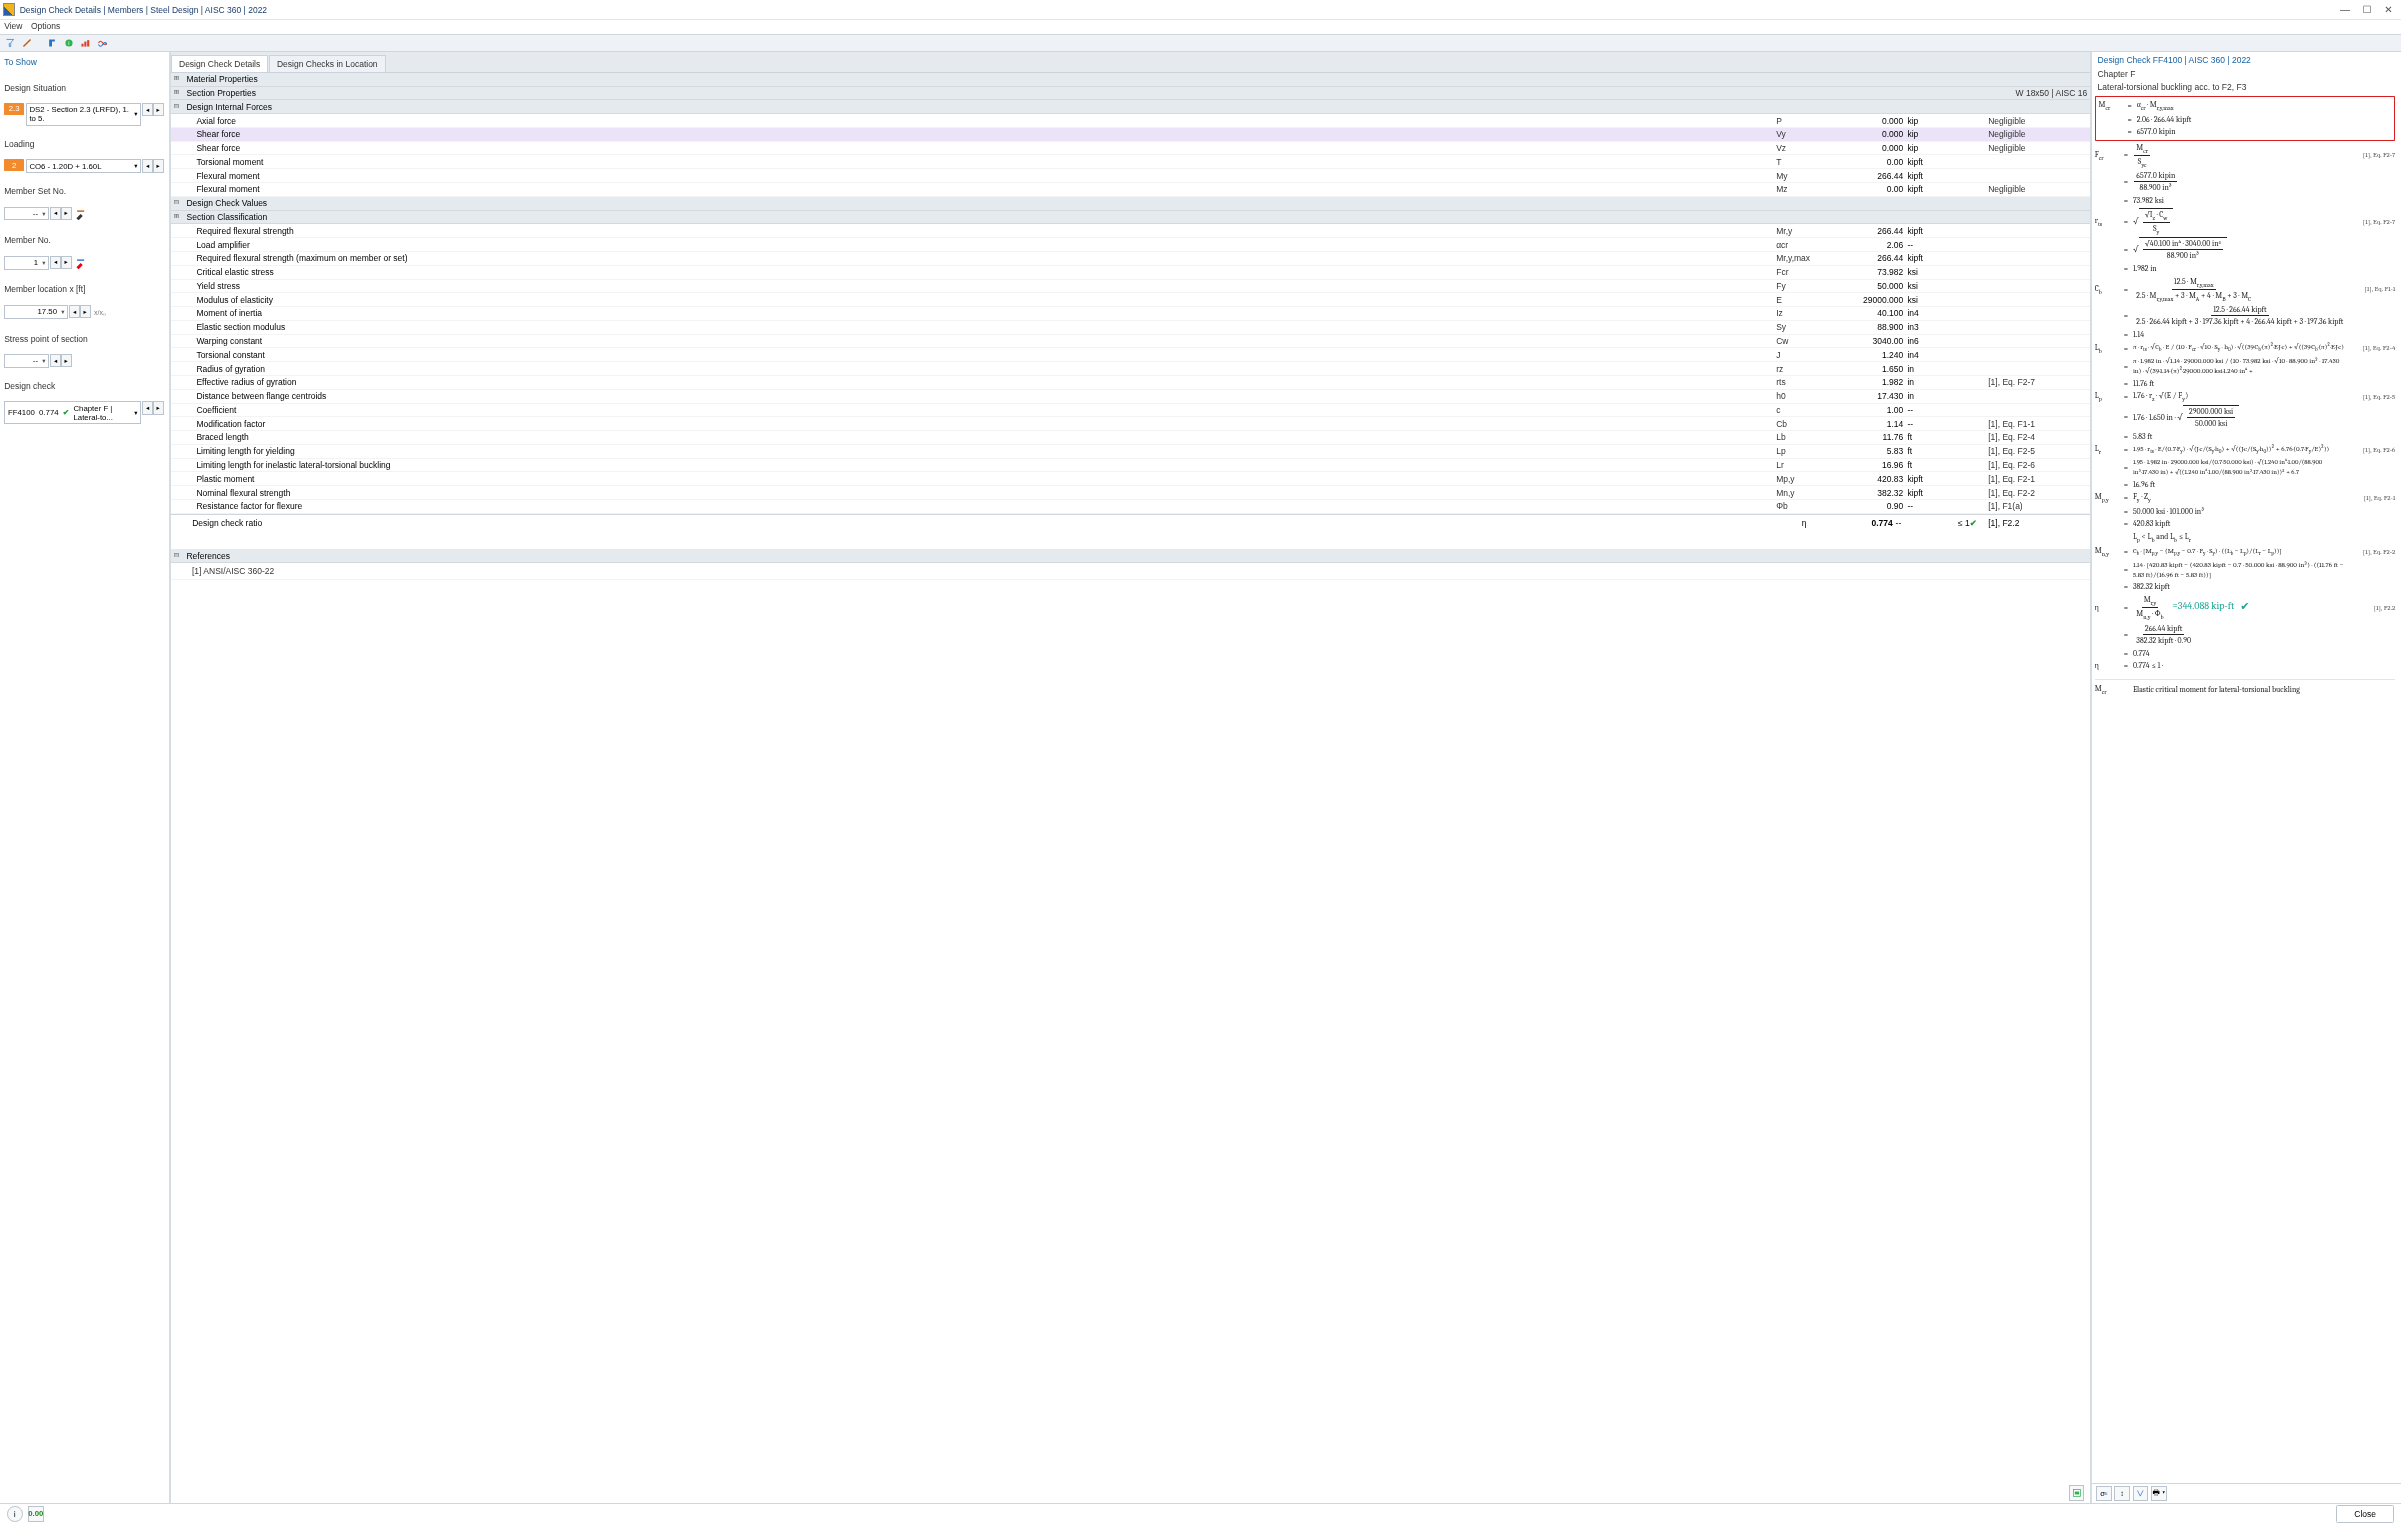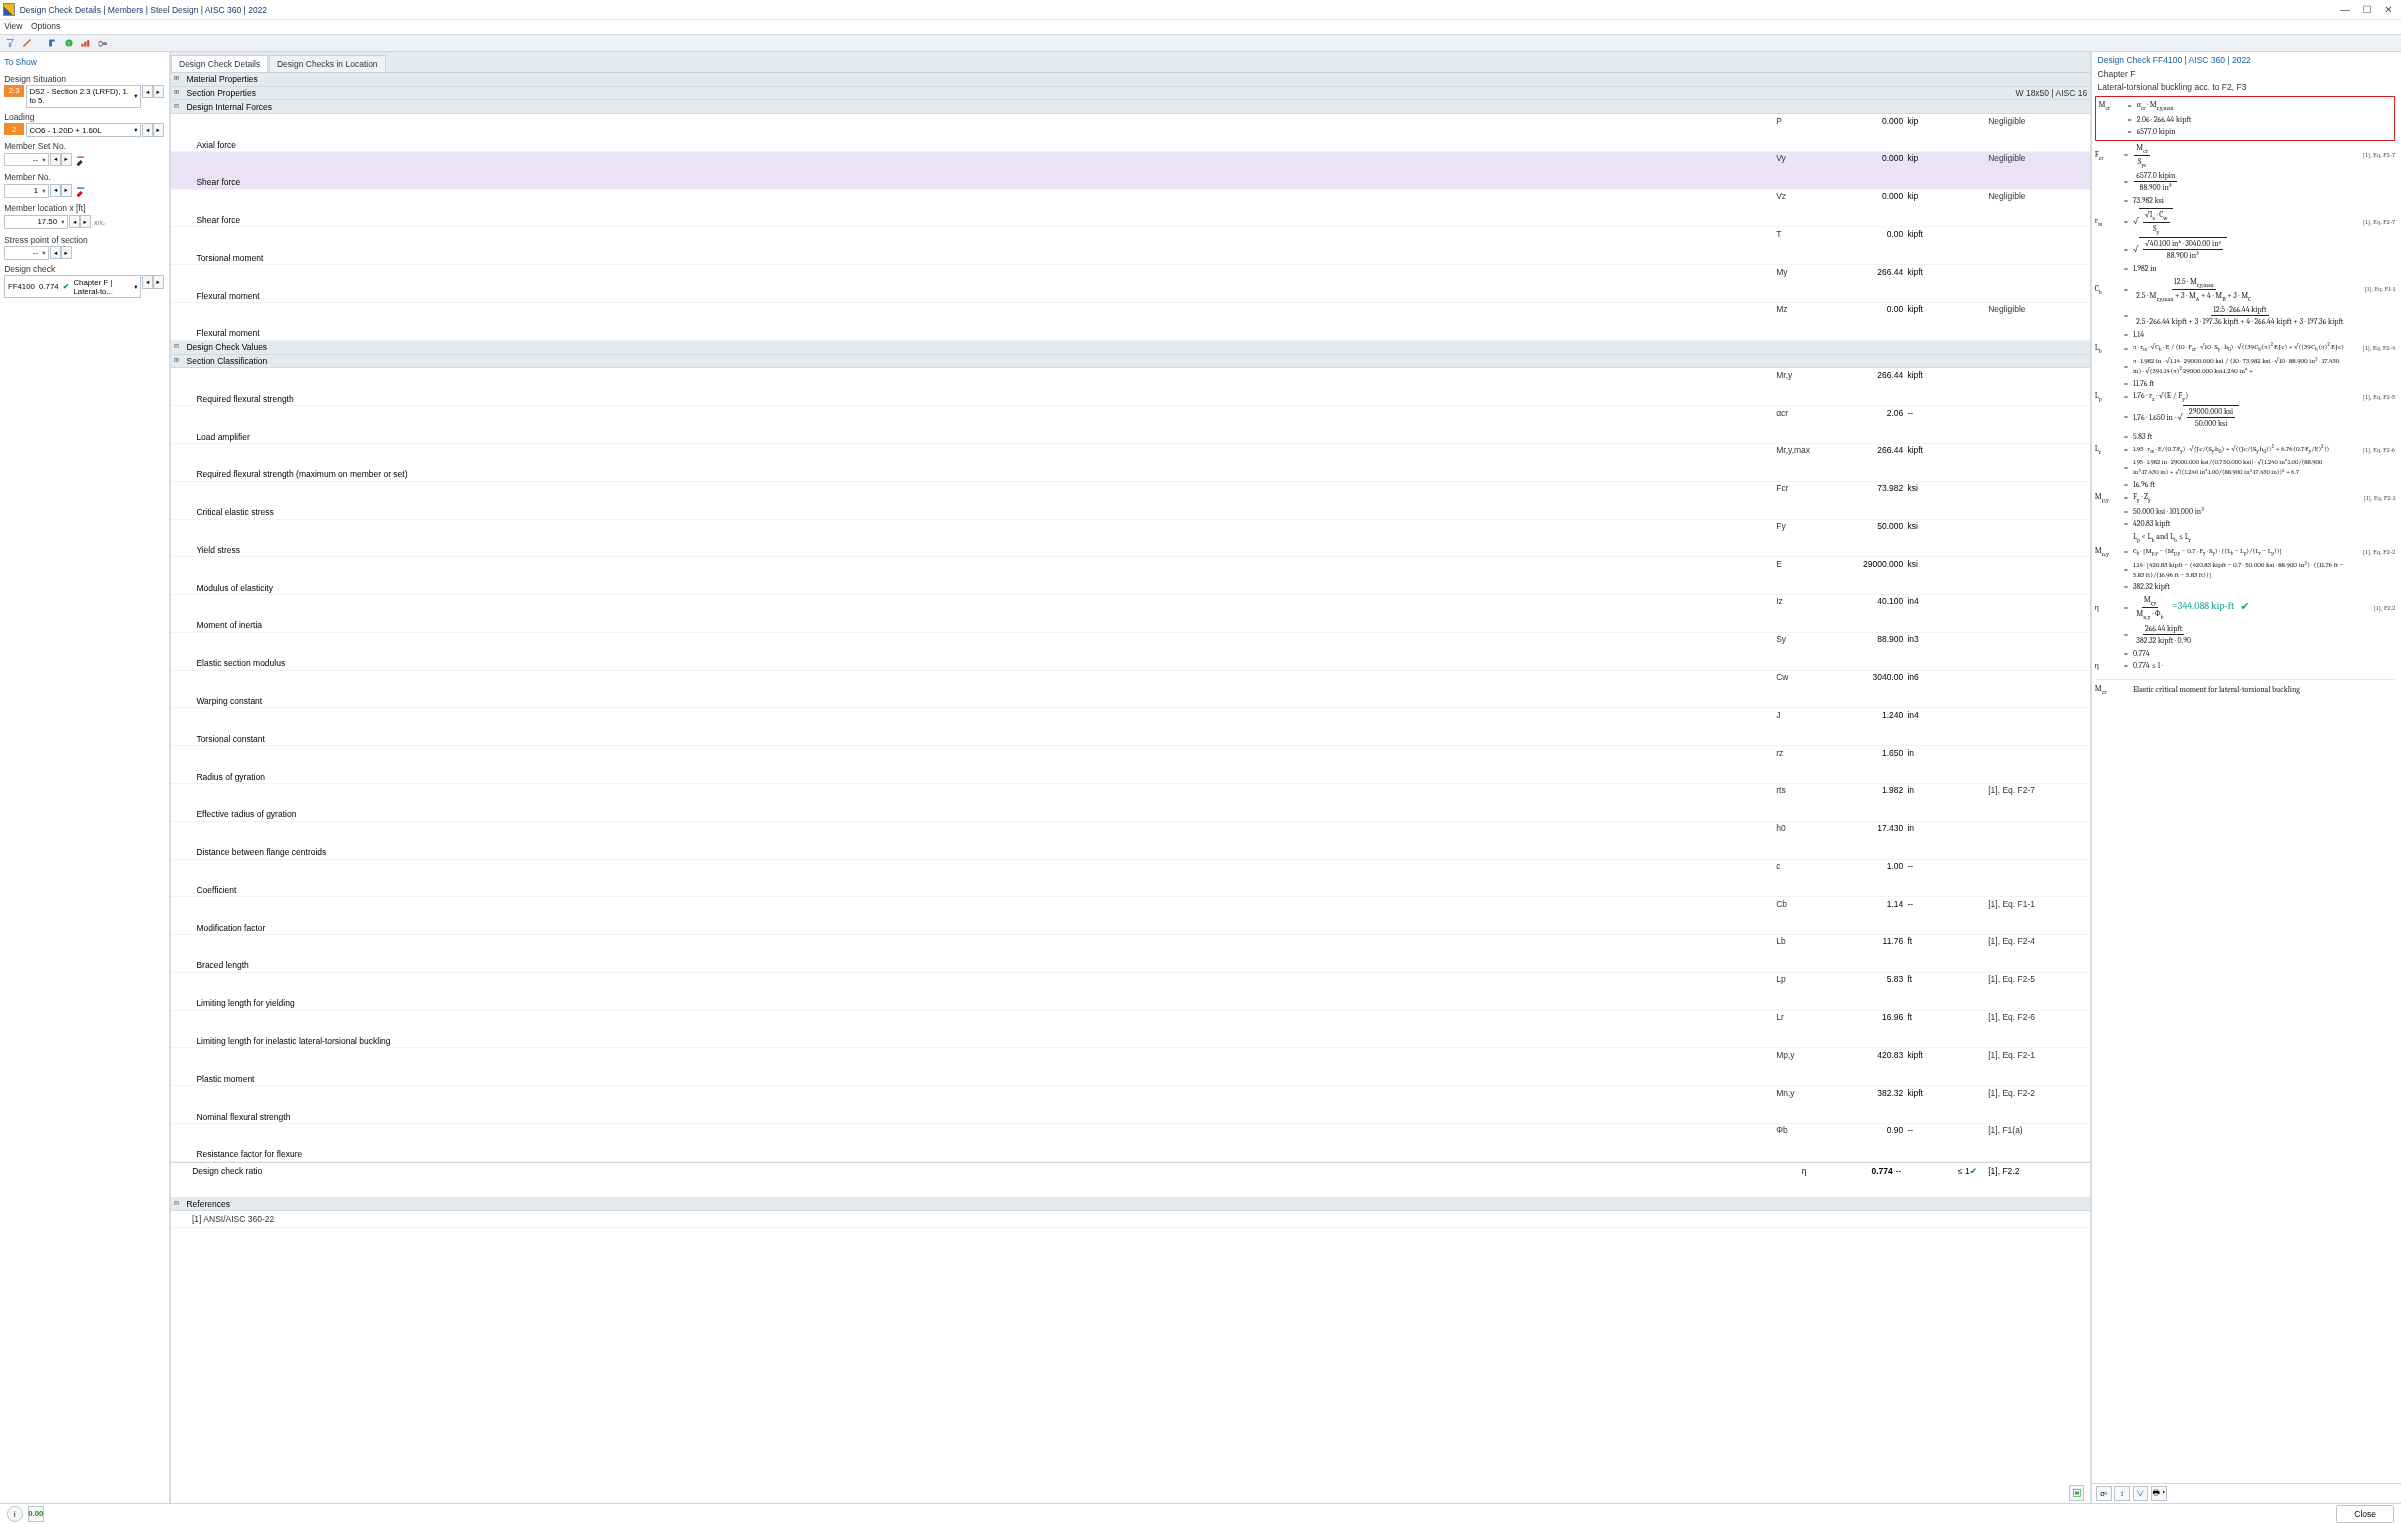--- a/index.html
+++ b/index.html
@@ -40,21 +40,21 @@
     width:14px; height:14px; border:0.7px solid transparent;
     display:flex; align-items:center; justify-content:center;
   }
   
   .main {
     display:flex; height: calc(100vh - 20px - 14px - 18.4px - 21px);
   }
   .left-panel {
     width: 169px; min-width:169px;
     background:#fff; padding:2.8px 4.2px;
-    display:flex; flex-direction:column; gap:0;
+    display:flex; flex-direction:column; gap:9px;
     border-right:0.7px solid transparent;
   }
   .panel-header {
     color:#1560a0; font-weight:500; padding:1.4px 0 2.8px;
   }
   .field-label { color:#333; margin-top:4.2px; }
   .row { display:flex; align-items:flex-start; gap:1.4px; margin-top:1.4px;}
   .orange-pill {
     background:#f28a2e; color:#fff; padding:1.4px 4.2px; font-size:7.8px;
     border-radius:0.7px; min-width:20px; text-align:center;
@@ -106,21 +106,21 @@
     padding:1.4px 2.8px; font-weight:500;
   }
   .section-row .expander{ font-size:6.4px; color:#555; }
   .section-row .badge { text-align:right; color:#333; font-weight:400;}
   .data-row {
     display:grid;
     grid-template-columns: 18.4px minmax(184px,1fr) 42px 85px 85px 99px;
     padding:1.4px 2.8px; border-bottom:0.7px solid #f1f3f5;
   }
   .data-row.selected { background:#ebe3f7; }
-  .data-row .c2{ padding-left:4.2px;margin-top:24px; }
+  .data-row .c2{ padding-left:4.2px; }
   .data-row .c3{ color:#333; }
   .data-row .c4{ text-align:right; }
   .data-row .c5{ text-align:left; padding-left:4.2px;}
   .data-row .c6{ color:#333; }
 
   .ratio-row {
     display:grid;
     grid-template-columns: 18.4px minmax(184px,1fr) 42px 49px 35px 42px 18.4px 99px;
     padding:2.8px 2.8px; border-top:0.7px solid #d0d6db;
     background:#fff;

